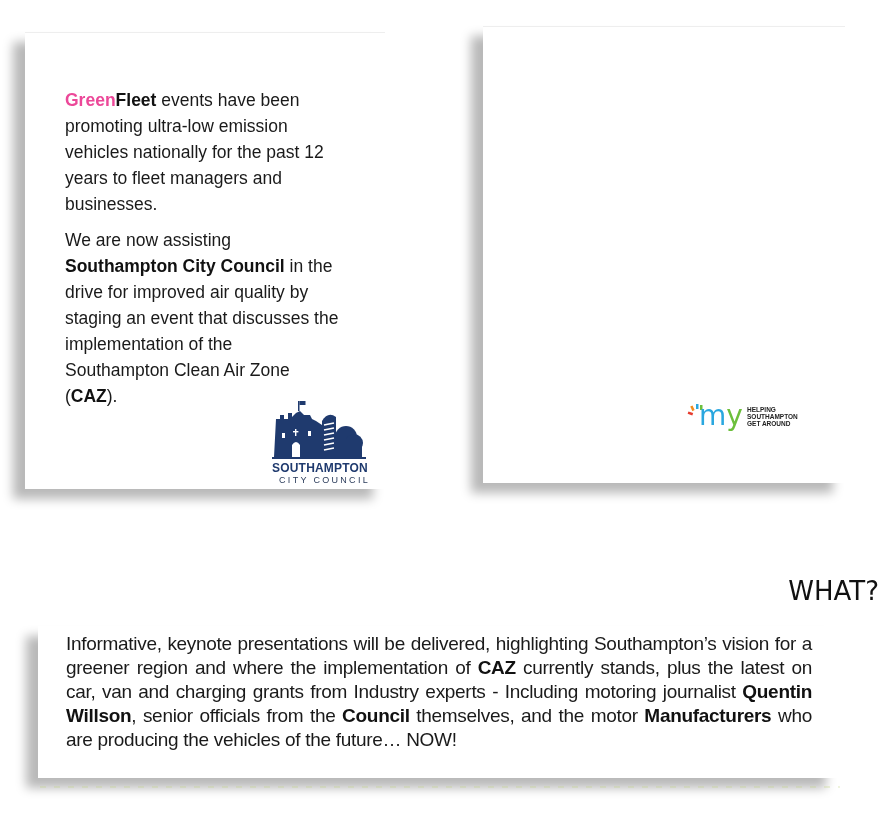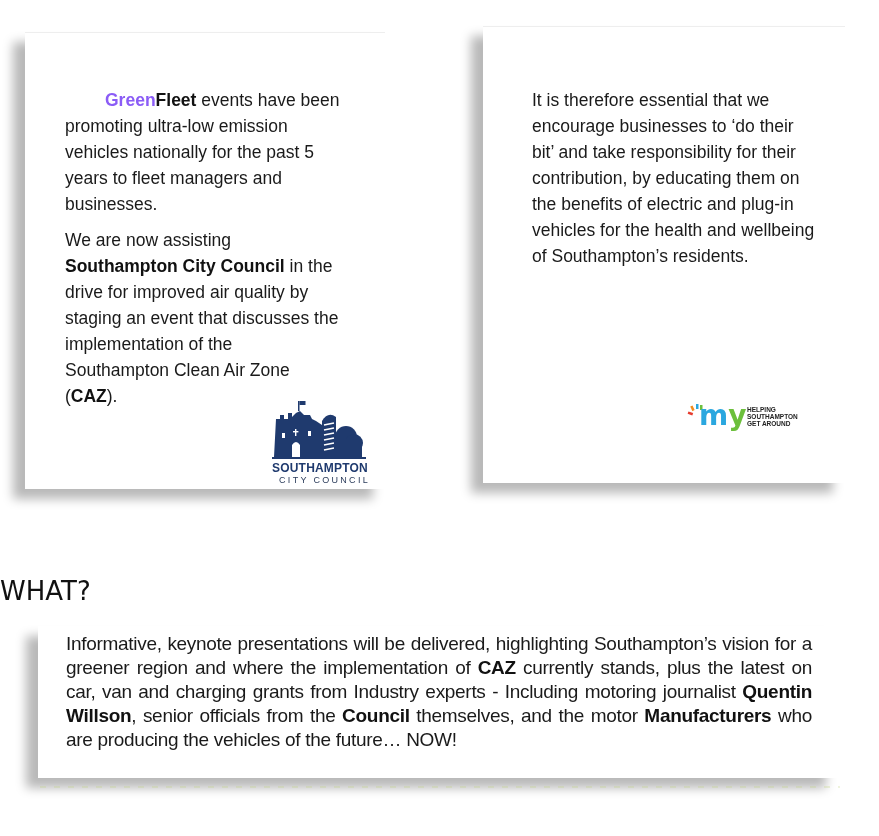--- a/index.html
+++ b/index.html
@@ -15,62 +15,62 @@
   #who-card { left: 25px; top: 32px; width: 360px; height: 456px; }
   #why-card { left: 483px; top: 26px; width: 362px; height: 456px; }
   #what-card { left: 38px; top: 626px; width: 800px; height: 152px; }
   .heading {
     position: absolute; width: 100%; text-align: center;
     font-family: "DejaVu Sans", sans-serif; font-size: 26px; color: #111; font-weight: normal;
   }
   #who-heading { top: 4px; }
   #why-heading { top: 10px; }
   #what-heading {
-    position: absolute; left: 0; width: 879px; top: 576px; text-align: left;
+    position: absolute; left: 0; width: 879px; top: 576px; text-align: right;
     font-family: "DejaVu Sans", sans-serif; font-size: 26px; color: #111;
   }
   .body-text {
     position: absolute; font-size: 17.5px; line-height: 26px; color: #1a1a1a;
     font-family: "Liberation Sans", sans-serif;
   }
   .body-text p { margin: 0 0 10px 0; }
   #who-text { left: 40px; top: 54px; width: 275px; }
   #why-text { left: 49px; top: 60px; width: 285px; }
   #what-text {
     left: 28px; top: 6px; width: 746px; font-size: 19px; line-height: 24px;
     text-align: justify; letter-spacing: -0.3px;
   }
-  .green { color: #8b5cf6; font-weight: bold; margin-left: 40px; }
+  .green { color: #ec4899; font-weight: bold; }
   b { font-weight: bold; color: #111; }
   .logo-scc { position: absolute; left: 245px; top: 366px; width: 100px; height: 90px; }
   .logo-scc-name {
     position: absolute; left: 0; top: 62px; width: 100%; text-align: center;
     font-weight: bold; font-size: 12px; color: #1f3a6e; letter-spacing: 0.2px;
   }
   .logo-scc-sub {
     position: absolute; left: 0; top: 76px; width: 100%; text-align: right;
     font-size: 9px; color: #2a3b5a; letter-spacing: 2.3px;
   }
   .logo-mj { position: absolute; left: 202px; top: 376px; width: 140px; height: 64px; }
   .mj-tag {
     position: absolute; left: 62px; top: 3px; font-size: 6.5px; line-height: 7px;
     font-weight: bold; color: #222;
   }
-  .mj-word { position: absolute; font-weight: bold; font-family: "DejaVu Sans", sans-serif; }
+  .mj-word { position: absolute; font-weight: normal; font-family: "DejaVu Sans", sans-serif; }
   .faint-line {
     position: absolute; left: 40px; top: 786px; width: 800px; height: 2px;
     background: repeating-linear-gradient(90deg, rgba(190,210,120,0.25) 0 6px, transparent 6px 14px);
   }
 </style>
 </head>
 <body>
 
 <div id="who-card" class="card card-top">
   <div id="who-text" class="body-text">
-    <p><span class="green">Green</span><b>Fleet</b><span> events have been promoting ultra-low emission vehicles nationally for the past 5 years to fleet managers and businesses.</span></p>
+    <p><span class="green">Green</span><b>Fleet</b><span> events have been promoting ultra-low emission vehicles nationally for the past 12 years to fleet managers and businesses.</span></p>
     <p><span>We are now assisting </span><b>Southampton City Council</b><span> in the drive for improved air quality by staging an event that discusses the implementation of the Southampton Clean Air Zone (</span><b>CAZ</b><span>).</span></p>
   </div>
   <div class="logo-scc">
     <svg width="100" height="62" viewBox="0 0 100 62">
       <rect x="28" y="2" width="1.5" height="10" fill="#1f3a6e"></rect>
       <rect x="29.5" y="2" width="6" height="4" fill="#1f3a6e"></rect>
       <path d="M4 58 L6 20 L10 20 L10 16 L14 16 L14 20 L18 20 L18 14 L22 14 L22 18 L26 14 L30 12 L34 16 L40 16 L42 20 L46 22 L52 26 L52 58 Z" fill="#1f3a6e"></path>
       <path d="M52 58 L52 22 Q58 12 66 18 L66 58 Z" fill="#1f3a6e"></path>
       <g stroke="#fff" stroke-width="1.6">
         <line x1="54" y1="26" x2="64" y2="24"></line>
@@ -90,21 +90,20 @@
       <rect x="38" y="32" width="3" height="5" fill="#fff"></rect>
       <rect x="2" y="58" width="94" height="2" fill="#1f3a6e"></rect>
     </svg>
     <div class="logo-scc-name">SOUTHAMPTON</div>
     <div class="logo-scc-sub">CITY COUNCIL</div>
   </div>
 </div>
 
 <div id="why-card" class="card card-top">
   <div id="why-text" class="body-text">
-    <p>It is therefore essential that we encourage businesses to ‘do their bit’ and take responsibility for their contribution, by educating them on the benefits of electric and plug-in vehicles for the health and wellbeing of Southampton’s residents.</p>
   </div>
   <div class="logo-mj">
     <svg width="16" height="16" viewBox="0 0 16 16" style="position:absolute;left:2px;top:0">
       <rect x="1" y="9" width="5" height="2.5" fill="#e63b2e" transform="rotate(20 3 10)"></rect>
       <rect x="4" y="3" width="2.5" height="5" fill="#f28c1e" transform="rotate(-25 5 5)"></rect>
       <rect x="9" y="1" width="2.5" height="5" fill="#2aa7df"></rect>
       <rect x="13" y="2" width="2.5" height="5" fill="#6cbf3c"></rect>
     </svg>
     <div class="mj-word" style="left:14px; top:-2px; font-size:28px; line-height:30px;">
       <span style="color:#2aa7df">m</span><span style="color:#6cbf3c">y</span>

